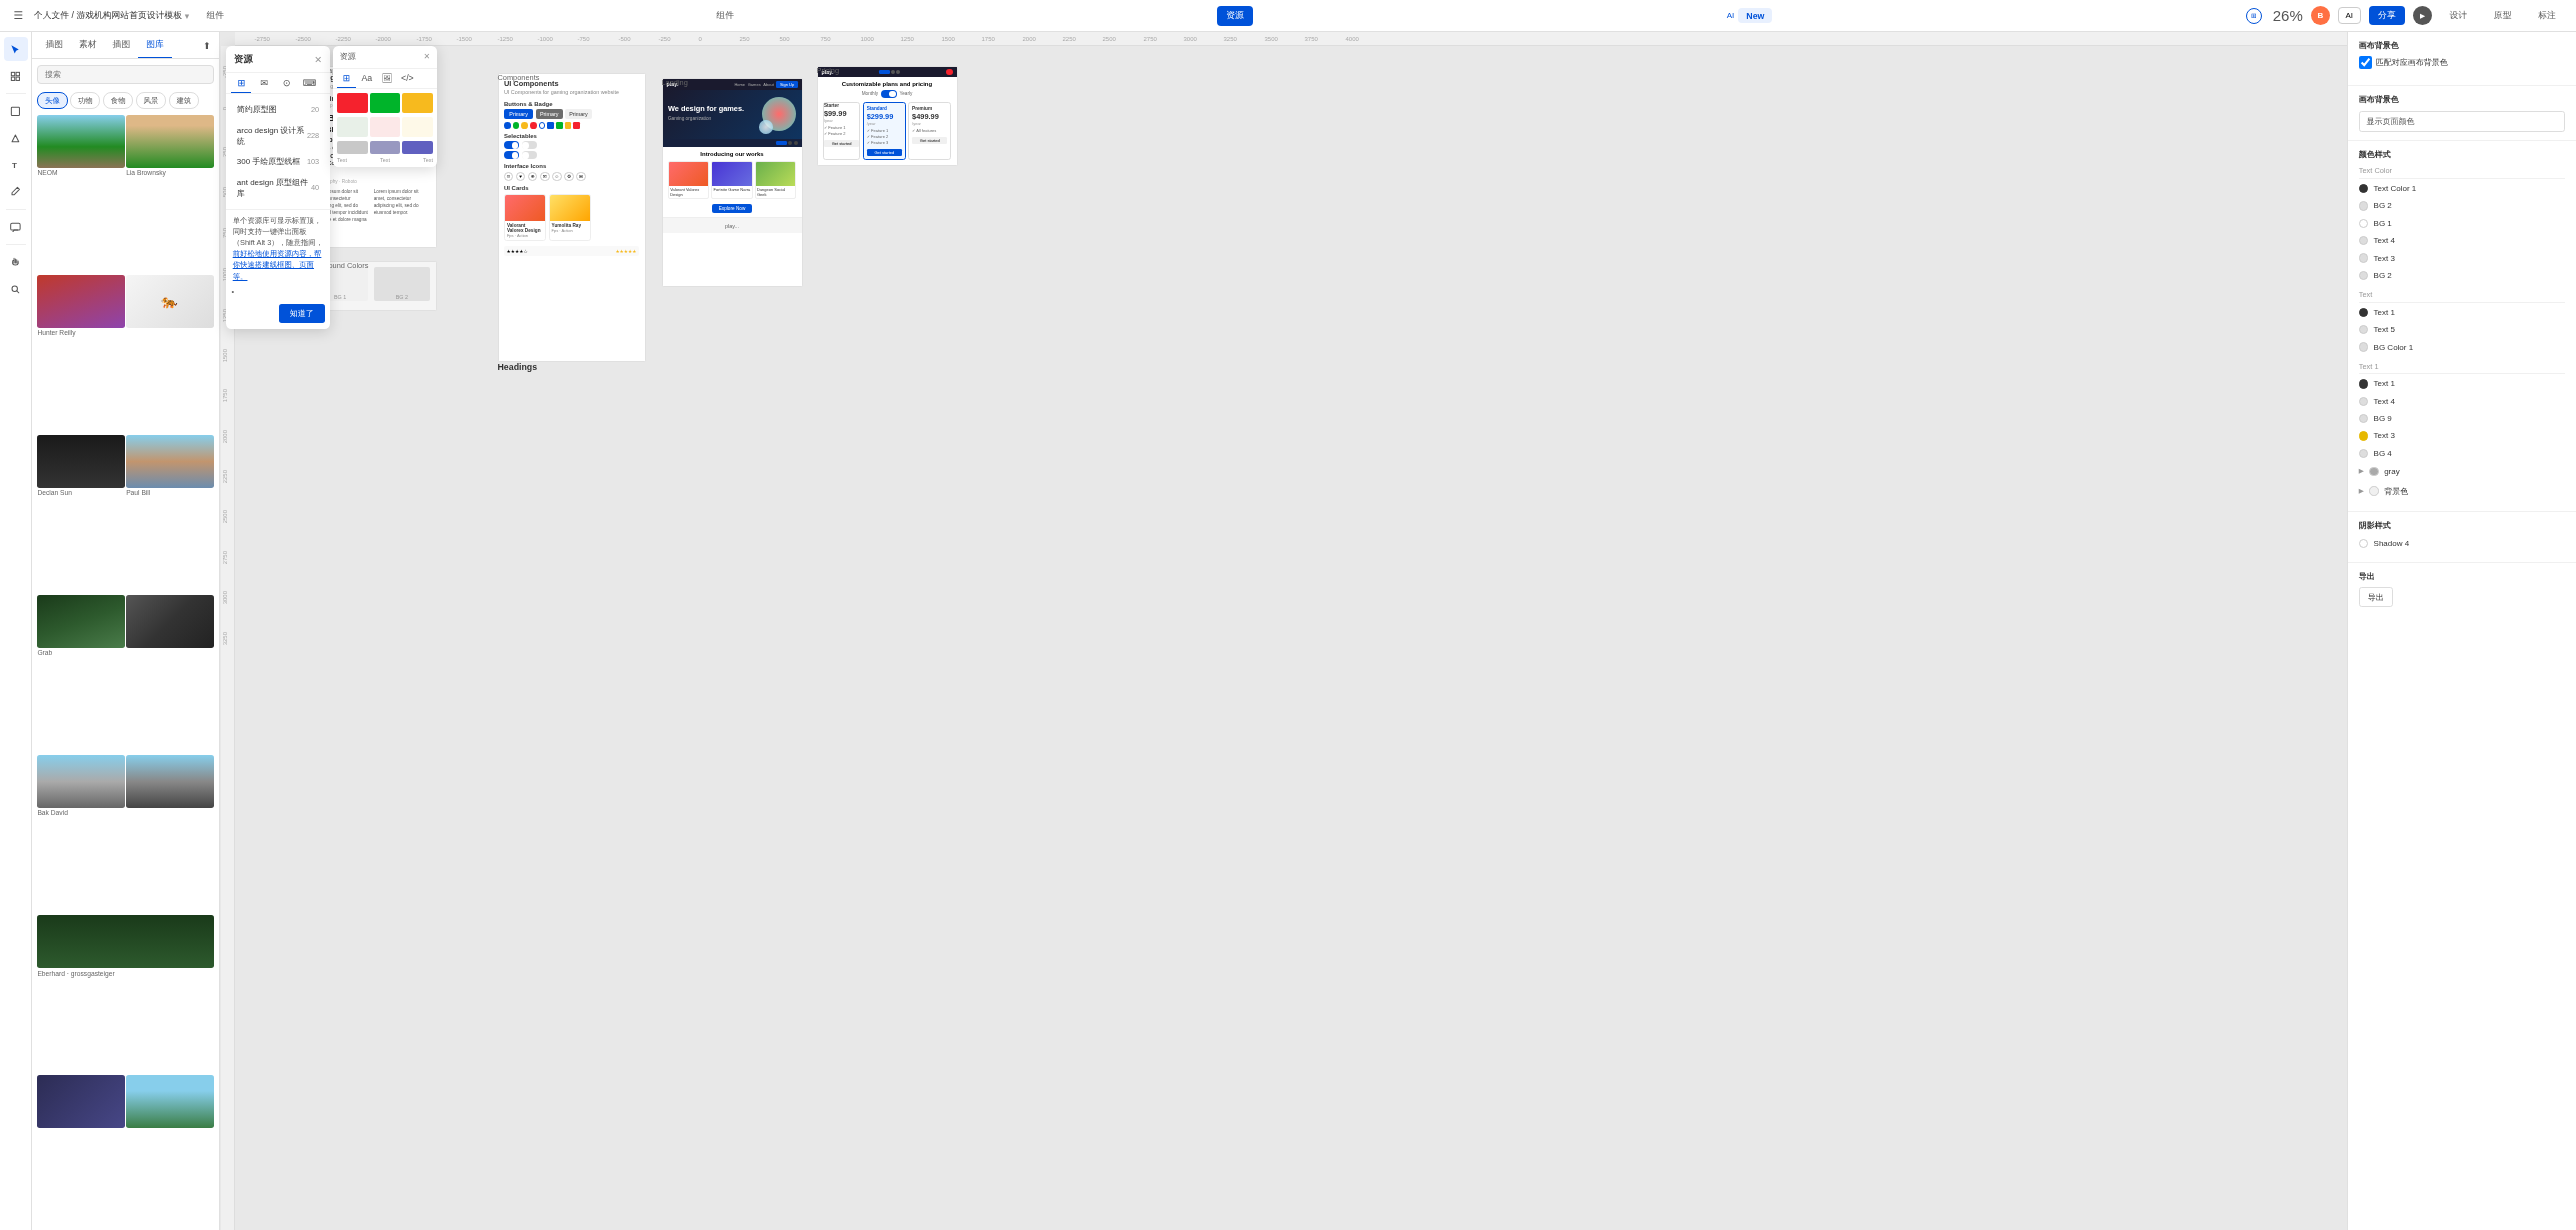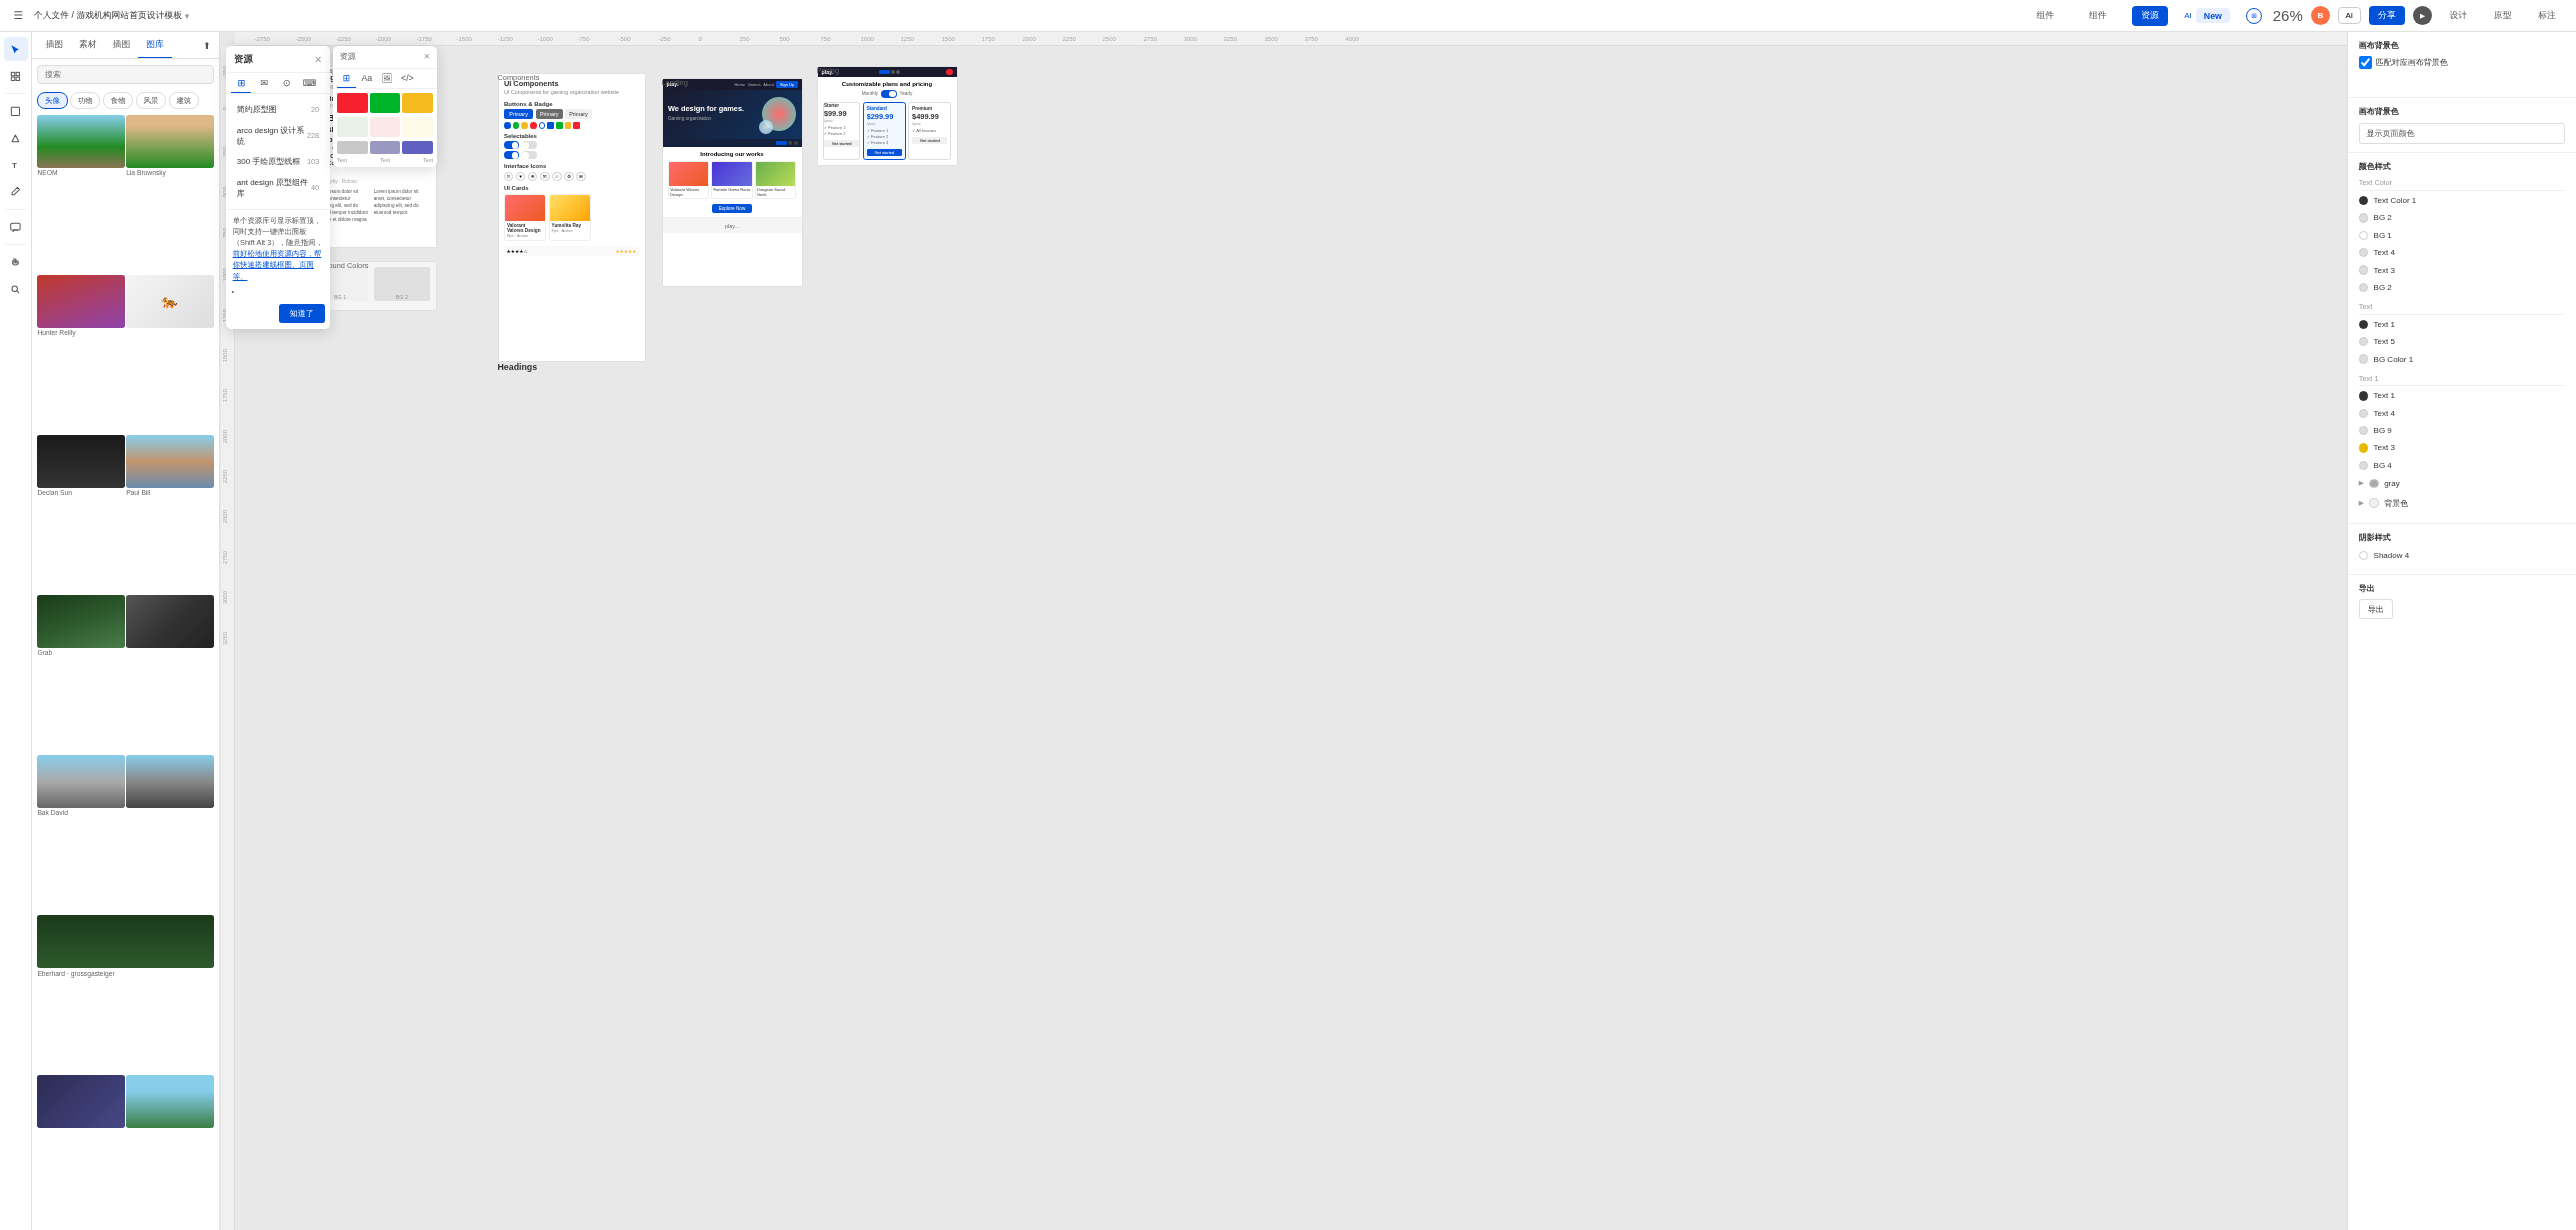--- a/index.html
+++ b/index.html
@@ -6,21 +6,21 @@
     body { font-family: -apple-system, BlinkMacSystemFont, 'PingFang SC', 'Microsoft YaHei', sans-serif; background: #e8e8e8; overflow: hidden; width: 2576px; height: 1230px; position: relative; font-size: 8px; }
 
     
     .top-bar {
       position: absolute; top: 0; left: 0; right: 0; height: 32px;
       background: #fff; border-bottom: 0.7px solid #e0e0e0;
       display: flex; align-items: center; z-index: 100;
     }
     .top-bar-left { display: flex; align-items: center; padding: 0 8px; gap: 5.4px; }
     .breadcrumb { font-size: 8.8px; color: #333; display: flex; align-items: center; gap: 2.7px; }
-    .top-bar-center { flex: 1; display: flex; align-items: center; justify-content: flex-end; gap: 16px; }
+    .top-bar-center { flex: 1; display: flex; align-items: center; justify-content: space-between; gap: 16px; }
     .tab-btn { padding: 4px 9.4px; border-radius: 4px; font-size: 8.8px; cursor: pointer; border: none; background: transparent; color: #555; }
     .tab-btn.active { background: #0052d9; color: #fff; }
     .tab-new { background: #e8f0fe; color: #0052d9; font-weight: 600; padding: 2.7px 8px; border-radius: 4px; font-size: 8.8px; display: flex; align-items: center; gap: 2.7px; }
     .top-bar-right { display: flex; align-items: center; padding: 0 10.8px; gap: 8px; }
     .zoom-btn { font-size: 15px; color: #555; cursor: pointer; }
     .user-avatar { width: 19px; height: 19px; border-radius: 50%; background: #ff7043; color: #fff; display: flex; align-items: center; justify-content: center; font-size: 8px; font-weight: 600; }
     .ai-btn { padding: 2.7px 6.7px; border-radius: 4px; font-size: 8px; border: 0.7px solid #ccc; background: #fff; cursor: pointer; }
     .share-btn { padding: 3.4px 9.4px; border-radius: 4px; font-size: 8.8px; background: #0052d9; color: #fff; border: none; cursor: pointer; }
     .play-btn { width: 19px; height: 19px; border-radius: 50%; background: #555; display: flex; align-items: center; justify-content: center; cursor: pointer; }
 
@@ -68,21 +68,21 @@
     .right-section { padding: 8px 10.8px; border-bottom: 0.7px solid #f0f0f0; }
     .right-section-title { font-size: 8px; color: #333; font-weight: 600; margin-bottom: 5.4px; }
     .style-row { display: flex; align-items: center; gap: 5.4px; margin-bottom: 4px; padding: 2px 0; cursor: pointer; }
     .style-dot { width: 9.4px; height: 9.4px; border-radius: 50%; border: 0.7px solid #ccc; flex-shrink: 0; }
     .style-dot.dark { background: #333; border-color: #333; }
     .style-dot.light-gray { background: #ddd; border-color: #ccc; }
     .style-dot.yellow { background: #e6b800; border-color: #e6b800; }
     .style-dot.white { background: #fff; }
     .style-name { font-size: 8px; color: #333; flex: 1; }
     .expand-arrow { color: #999; font-size: 6.7px; }
-    .checkbox-row { display: flex; align-items: center; gap: 4px; margin-bottom: 20px; }
+    .checkbox-row { display: flex; align-items: center; gap: 4px; margin-bottom: 8px; }
     .checkbox-row input { cursor: pointer; }
     .checkbox-label { font-size: 8px; color: #333; }
     .color-picker-btn { width: 100%; padding: 4px 6.7px; border: 0.7px solid #ddd; border-radius: 2.7px; background: #fff; font-size: 8px; color: #555; cursor: pointer; text-align: left; }
     .shadow-dot { width: 9.4px; height: 9.4px; border-radius: 50%; border: 1.3px solid #ccc; background: #fff; }
     .export-section { padding: 8px 10.8px; }
     .export-btn { padding: 3.4px 8px; border: 0.7px solid #ddd; border-radius: 2.7px; background: #fff; font-size: 8px; cursor: pointer; color: #333; }
 
     
     .resource-panel {
       position: absolute; left: 221px; top: 46px; width: 114px; z-index: 200;

